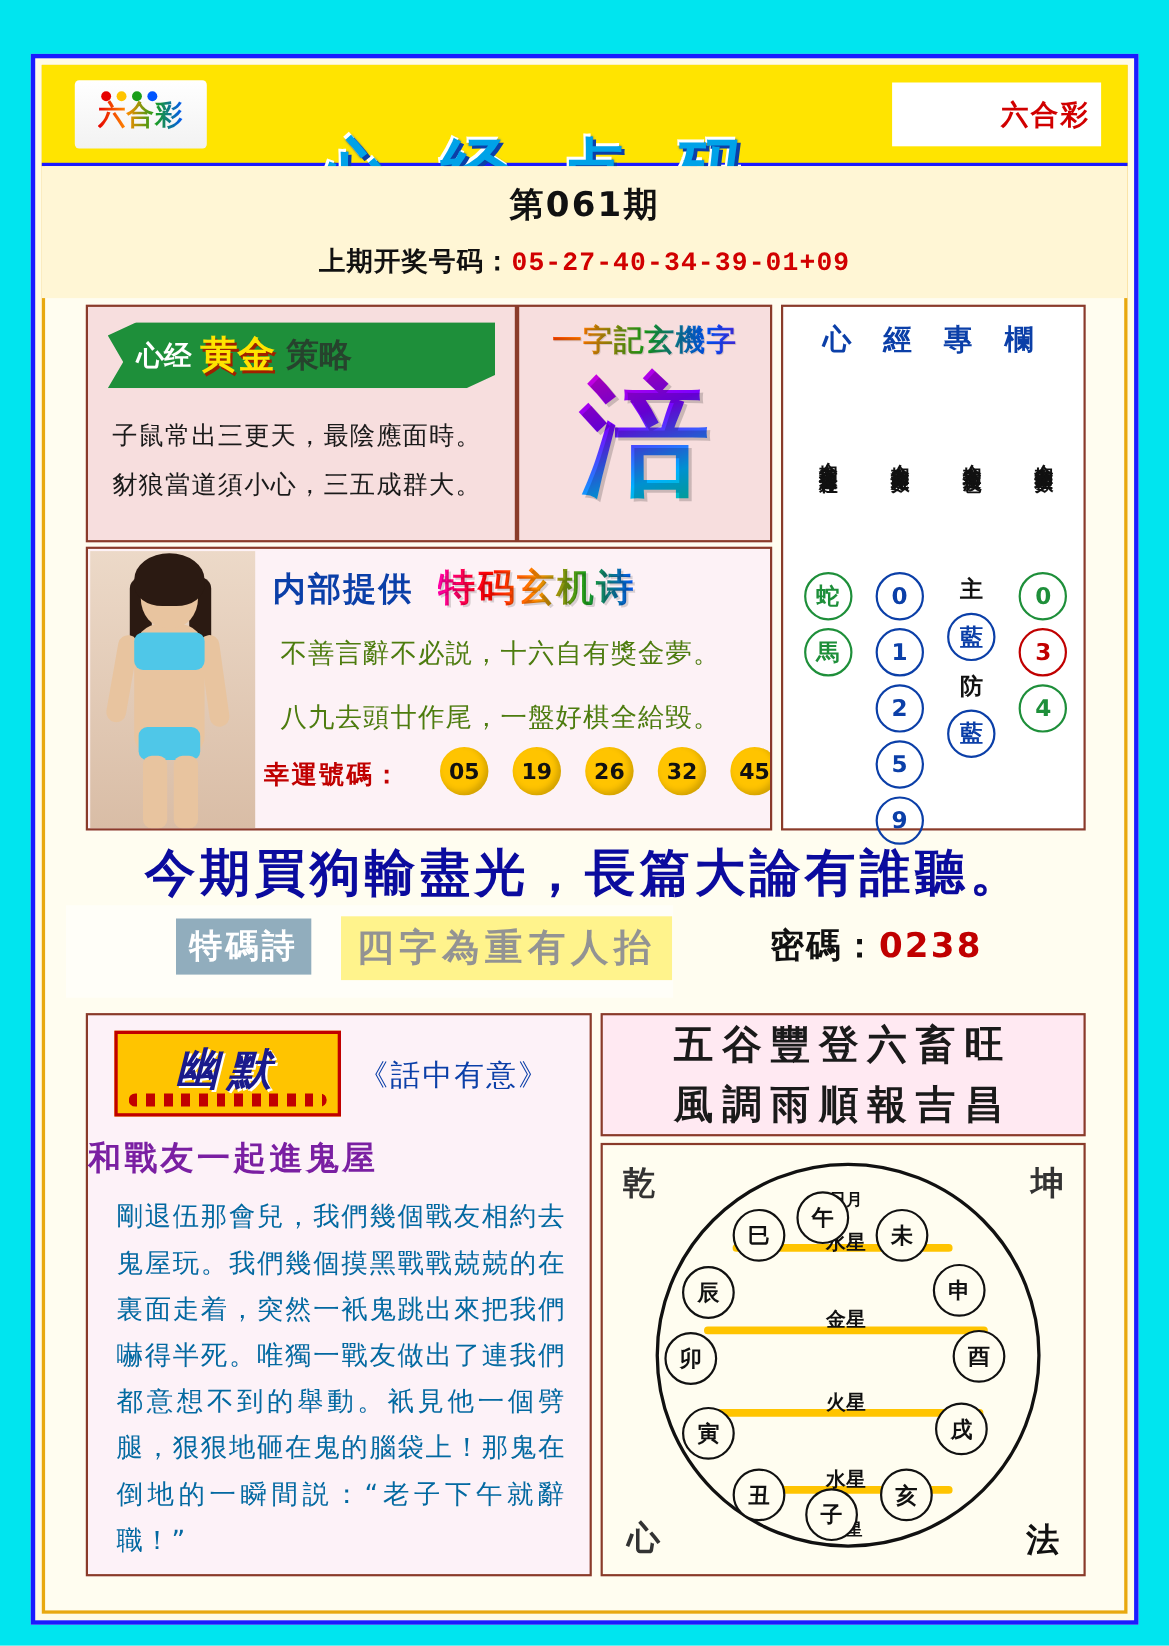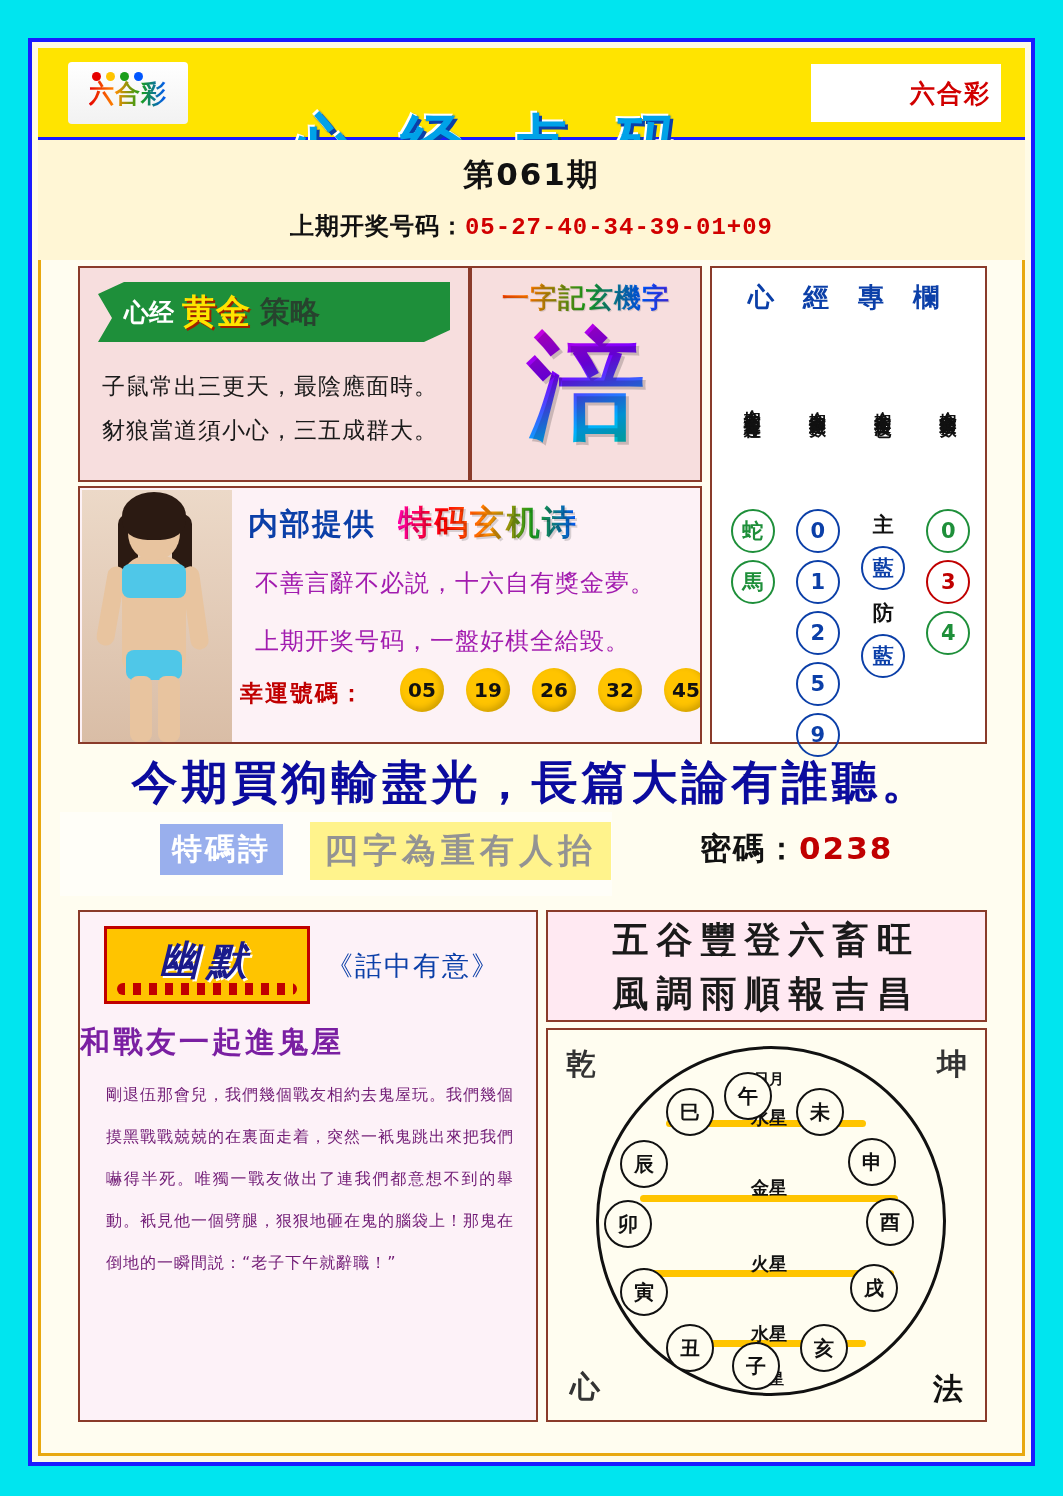--- a/index.html
+++ b/index.html
@@ -3,21 +3,21 @@
 <meta charset="utf-8">
 <style>
   html,body{margin:0;padding:0;}
   body{
     width:1063px;height:1496px;
     background:#00e5ef;
     font-family:"DejaVu Sans","Liberation Sans",sans-serif;
     overflow:hidden;
   }
   .page{
-    position:absolute;left:0;top:4px;width:1063px;height:1204px;
+    position:absolute;left:0;top:15px;width:1063px;height:1204px;
     background:#00e5ef;
   }
   .border-outer{
     position:absolute;left:28px;top:34px;width:1007px;height:1428px;
     border:4px solid #1a1aff;background:#fffbe6;box-sizing:border-box;
   }
   .border-inner{
     position:absolute;left:6px;top:6px;right:6px;bottom:6px;
     border:3px solid #e8a80f;box-sizing:border-box;background:#fffdf0;
   }
@@ -173,21 +173,21 @@
   }
   .tipbox .th2{
     position:absolute;left:318px;top:12px;font-size:34px;font-weight:bold;letter-spacing:2px;
     background:linear-gradient(90deg,#ff00a8,#ff0000,#ff8c00,#1a9e1a,#0055ff);
     -webkit-background-clip:text;background-clip:text;color:transparent;
     text-shadow:2px 2px 0 rgba(0,0,0,.15);
   }
   .tipbox .tpoem{
     position:absolute;left:175px;top:66px;width:440px;
     font-family:"DejaVu Serif","Liberation Serif",serif;
-    font-size:24px;line-height:58px;color:#a21caf;letter-spacing:1px;
+    font-size:24px;line-height:58px;color:#4d7c0f;letter-spacing:1px;
   }
   .tipbox .lucky{
     position:absolute;left:160px;top:190px;font-size:23px;font-weight:bold;color:#c00000;letter-spacing:2px;
   }
   .balls{position:absolute;left:320px;top:180px;display:flex;gap:22px;}
   .ball{
     width:44px;height:44px;border-radius:50%;background:#ffc400;
     display:flex;align-items:center;justify-content:center;
     font-size:20px;font-weight:bold;color:#111;
     box-shadow:inset -3px -3px 6px rgba(0,0,0,.18);
@@ -196,21 +196,21 @@
   
   .slogan{
     position:absolute;left:60px;top:748px;width:943px;height:62px;
     text-align:center;font-size:46px;font-weight:bold;color:#0b0b9e;
     letter-spacing:4px;font-family:"DejaVu Serif","Liberation Serif",serif;
   }
   .codeline{
     position:absolute;left:60px;top:818px;width:943px;height:56px;
   }
   .tag{
-    position:absolute;left:100px;top:2px;background:#1d4ed8;color:#ffffff;
+    position:absolute;left:100px;top:2px;background:#0c4a6e;color:#ffffff;
     font-size:30px;font-weight:bold;padding:5px 12px;letter-spacing:3px;
   }
   .tagval{
     position:absolute;left:250px;top:0px;background:#ffe400;color:#111;
     font-size:34px;font-weight:bold;padding:6px 14px;letter-spacing:5px;
     font-family:"DejaVu Serif","Liberation Serif",serif;
   }
   .pwd{
     position:absolute;left:640px;top:6px;font-size:31px;font-weight:bold;color:#111;letter-spacing:2px;
   }
@@ -243,21 +243,21 @@
   .humor-sub{
     position:absolute;left:246px;top:36px;font-size:27px;font-weight:normal;
     color:#0b3fa8;letter-spacing:2px;
   }
   .humor-title{
     position:absolute;left:0;top:110px;width:456px;text-align:left;
     font-size:30px;font-weight:bold;color:#7a1fa2;letter-spacing:3px;
   }
   .humor-body{
     position:absolute;left:26px;top:162px;width:408px;
-    font-size:16px;line-height:42px;color:#701a75;letter-spacing:1px;
+    font-size:24px;line-height:42px;color:#0369a1;letter-spacing:1px;
     text-align:justify;
   }
 
   
   .coupletbox{
     left:546px;top:906px;width:441px;height:112px;
     background:#ffe9f2;border:2px solid #8a3b2a;text-align:center;
   }
   .coupletbox .c1,.coupletbox .c2{
     font-size:36px;font-weight:bold;color:#1a1a1a;letter-spacing:8px;
@@ -382,21 +382,21 @@
         <div class="hair"></div>
       <div class="top"></div>
         <div class="bottom"></div>
       <div class="legL"></div>
         <div class="legR"></div>
     </div>
     <div class="th1">内部提供</div>
     <div class="th2">特码玄机诗</div>
     <div class="tpoem">
       <div>不善言辭不必説，十六自有獎金夢。</div>
-      <div>上期开奖号码，一盤好棋全給毀。</div>
+      <div>八九去頭廿作尾，一盤好棋全給毀。</div>
     </div>
     <div class="lucky">幸運號碼：</div>
     <div class="balls">
       <div class="ball">05</div>
       <div class="ball">19</div>
       <div class="ball">26</div>
       <div class="ball">32</div>
       <div class="ball">45</div>
     </div>
   </div>

